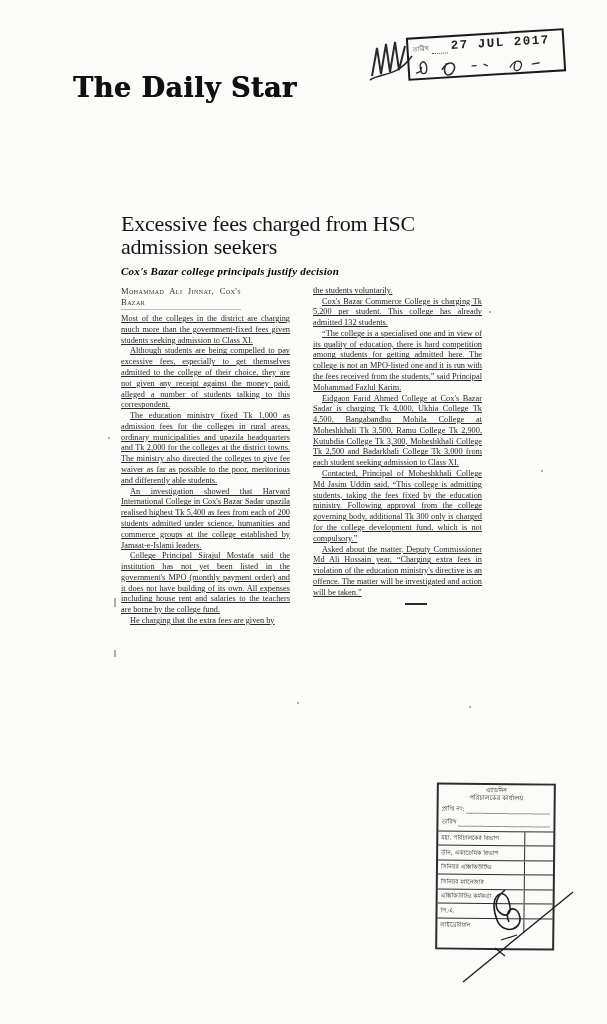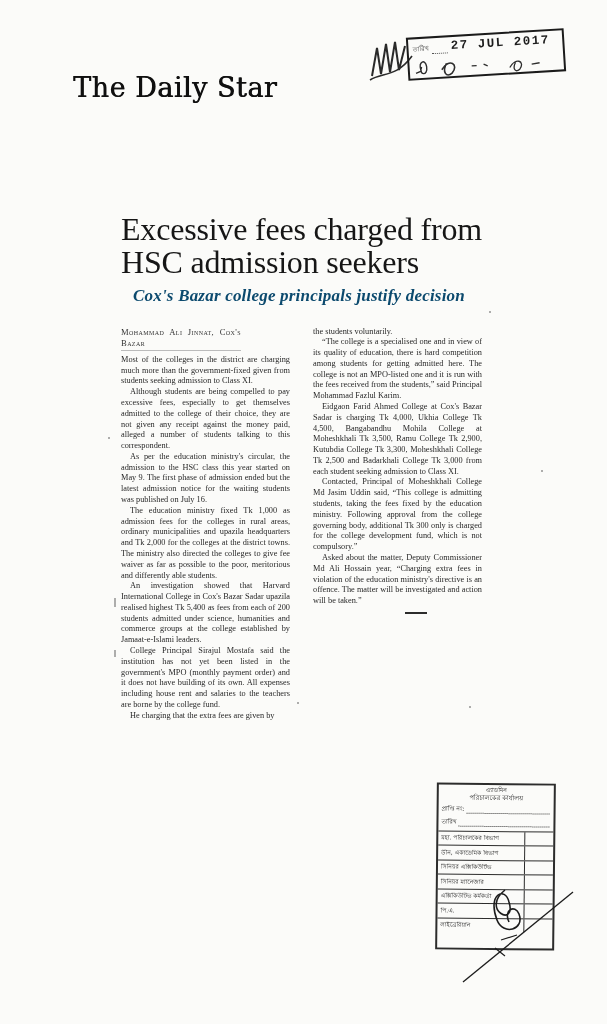--- a/index.html
+++ b/index.html
@@ -1,44 +1,44 @@
 <!DOCTYPE html>
 <html><head>
 <meta charset="utf-8">
 <style>
   html,body { margin:0; padding:0; background:#fbfbf9; }
   .page { position:relative; width:607px; height:1024px; background:#fbfbf9; overflow:hidden;
           font-family:"Liberation Serif", serif; }
 
   
   .masthead { position:absolute; left:73px; top:72px; font-family:"DejaVu Serif", serif;
-              font-weight:normal; font-size:27px; color:#101010; letter-spacing:0.5px;
+              font-weight:bold; font-size:27px; color:#101010; letter-spacing:0.5px;
               text-shadow:0.6px 0 0 #101010; }
 
   
   .datestamp { position:absolute; left:407px; top:33px; width:158px; height:43px;
                border:2px solid #1b1b1b; transform:rotate(-3.5deg); box-sizing:border-box;
                padding:2px 4px 0 4px; }
   .ds-row1 { display:flex; align-items:baseline; gap:3px; }
   .ds-label { font-family:"DejaVu Sans", sans-serif; font-size:6.5px; color:#3a3a3a; }
   .ds-dots { width:16px; border-bottom:1px dotted #555; align-self:flex-end; height:9px; }
   .ds-date { font-family:"Liberation Mono", monospace; font-weight:bold; font-size:12.5px;
              letter-spacing:1.5px; color:#1d1d1d; white-space:nowrap; }
   .ds-scribble, .flourish, .signature { position:absolute; pointer-events:none; }
   .flourish { left:368px; top:34px; }
 
   
   .article { position:absolute; left:121px; top:213px; width:361px; }
-  .headline { margin:0; font-size:32px; line-height:1.04; font-weight:500; color:#161616;
+  .headline { margin:0; font-size:22px; line-height:1.04; font-weight:500; color:#161616;
               letter-spacing:-0.2px; }
-  .subhead  { margin:6px 0 0 12px; font-style:italic; font-weight:bold; font-size:17px;
-              color:#0c4a6e; letter-spacing:0.2px; }
-  .cols { display:flex; gap:23px; margin-top:21px; }
+  .subhead  { margin:6px 0 0 0; font-style:italic; font-weight:bold; font-size:11px;
+              color:#000000; letter-spacing:0.2px; }
+  .cols { display:flex; gap:23px; margin-top:9px; }
   .col { width:176px; font-size:8.3px; line-height:1.3; text-align:justify; color:#282828; }
-  .col p { margin:0; text-indent:9px; }
+  .col p { margin:0; text-indent:9px;text-decoration:underline; }
   .col p.noindent { text-indent:0; }
   .byline { font-variant:small-caps; font-size:8.6px; letter-spacing:0.4px; color:#333;
             margin-bottom:4px; border-bottom:1px solid #bbb; padding-bottom:1px; width:120px; }
   .end-rule { width:22px; height:2px; background:#2c2c2c; margin:5px 0 0 92px; }
 
   
   .stamp { position:absolute; left:436px; top:783px; width:119px; height:167px;
            border:2px solid #2c2c2c; transform:rotate(0.6deg); box-sizing:border-box;
            font-family:"DejaVu Sans", sans-serif; color:#222; }
   .st-h1 { text-align:center; font-size:6px; padding:2px 3px 0; line-height:1.1; }
@@ -77,30 +77,30 @@
       <path d="M58,14 l5,0 M70,13 l4,2 M96,18 C102,8 112,12 106,20 C102,24 98,20 102,13 M118,16 l8,-1" fill="none" stroke="#2e2e2e" stroke-width="1.3"></path>
     </svg>
   </div>
 
   <div class="article">
     <h1 class="headline">Excessive fees charged from HSC admission seekers</h1>
     <h2 class="subhead">Cox's Bazar college principals justify decision</h2>
     <div class="cols">
       <div class="col">
         <div class="byline">Mohammad Ali Jinnat, Cox's Bazar</div>
-        <p class="noindent">Most of the colleges in the district are charging much more than the government-fixed given from students seeking admission to Class XI.</p>
+        <p class="noindent">Most of the colleges in the district are charging much more than the government-fixed fees given students seeking admission to Class XI.</p>
         <p>Although students are being compelled to pay excessive fees, especially to get themselves admitted to the college of their choice, they are not given any receipt against the money paid, alleged a number of students talking to this correspondent.</p>
-        <p>As per the education ministry's circular, the admission to the HSC class this year started on May 9. The first phase of admission ended but the latest admission notice for the waiting students was published on July 16.</p>
         <p>The education ministry fixed Tk 1,000 as admission fees for the colleges in rural areas, ordinary municipalities and upazila headquarters and Tk 2,000 for the colleges at the district towns. The ministry also directed the colleges to give fee waiver as far as possible to the poor, meritorious and differently able students.</p>
         <p>An investigation showed that Harvard International College in Cox's Bazar Sadar upazila realised highest Tk 5,400 as fees from each of 200 students admitted under science, humanities and commerce groups at the college established by Jamaat-e-Islami leaders.</p>
         <p>College Principal Sirajul Mostafa said the institution has not yet been listed in the government's MPO (monthly payment order) and it does not have building of its own. All expenses including house rent and salaries to the teachers are borne by the college fund.</p>
         <p>He charging that the extra fees are given by</p>
       </div>
       <div class="col">
         <p class="noindent">the students voluntarily.</p>
+        <p>Cox's Bazar Commerce College is charging Tk 5,200 per student. This college has already admitted 132 students.</p>
         <p>“The college is a specialised one and in view of its quality of education, there is hard competition among students for getting admitted here. The college is not an MPO-listed one and it is run with the fees received from the students,” said Principal Mohammad Fazlul Karim.</p>
         <p>Eidgaon Farid Ahmed College at Cox's Bazar Sadar is charging Tk 4,000, Ukhia College Tk 4,500, Bangabandhu Mohila College at Moheshkhali Tk 3,500, Ramu College Tk 2,900, Kutubdia College Tk 3,300, Moheshkhali College Tk 2,500 and Badarkhali College Tk 3,000 from each student seeking admission to Class XI.</p>
         <p>Contacted, Principal of Moheshkhali College Md Jasim Uddin said, “This college is admitting students, taking the fees fixed by the education ministry. Following approval from the college governing body, additional Tk 300 only is charged for the college development fund, which is not compulsory.”</p>
         <p>Asked about the matter, Deputy Commissioner Md Ali Hossain year, “Charging extra fees in violation of the education ministry's directive is an offence. The matter will be investigated and action will be taken.”</p>
         <div class="end-rule"></div>
       </div>
     </div>
   </div>
 
   <div class="stamp">

